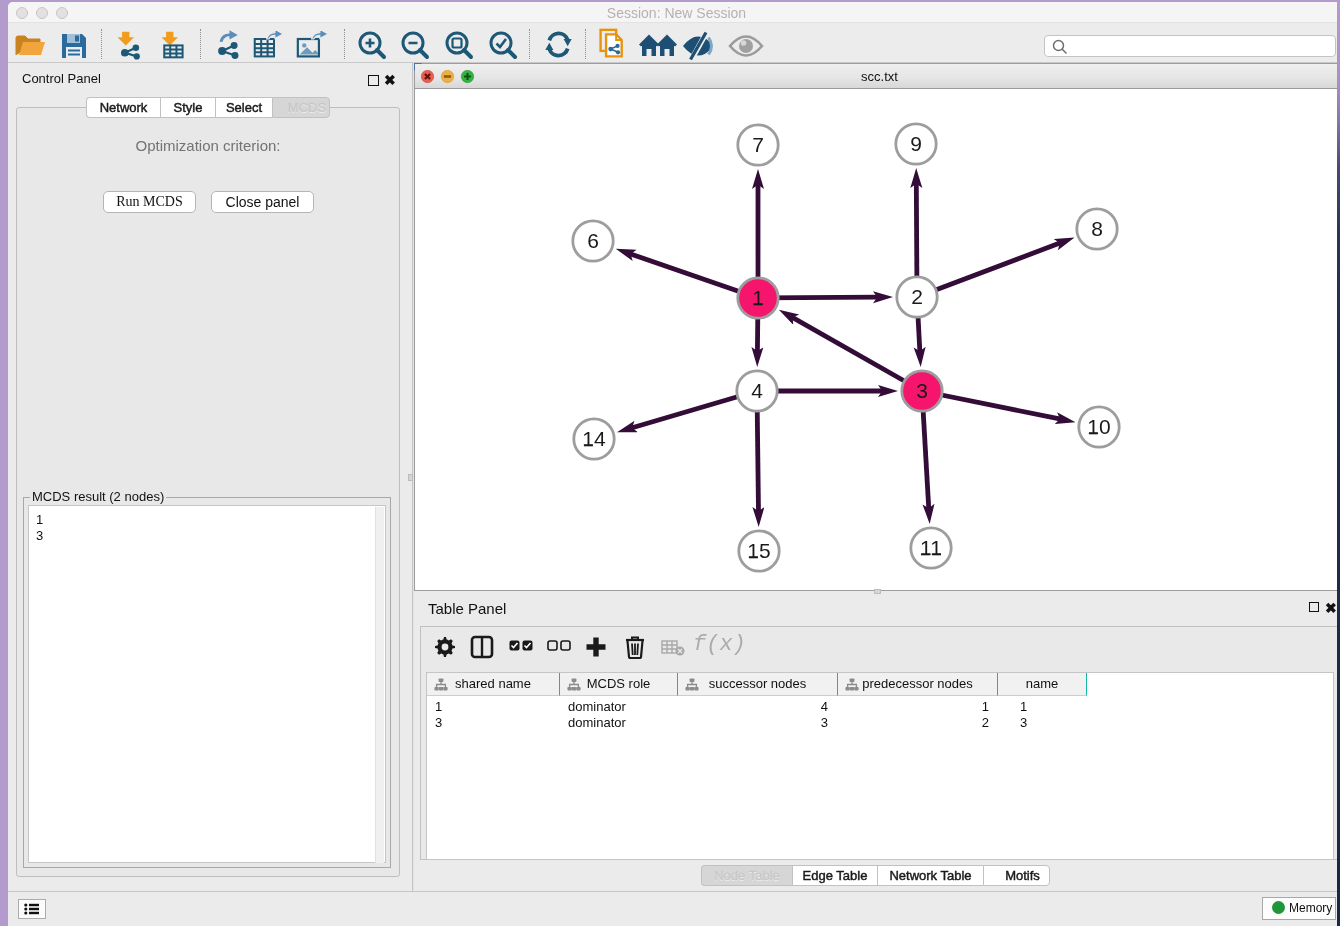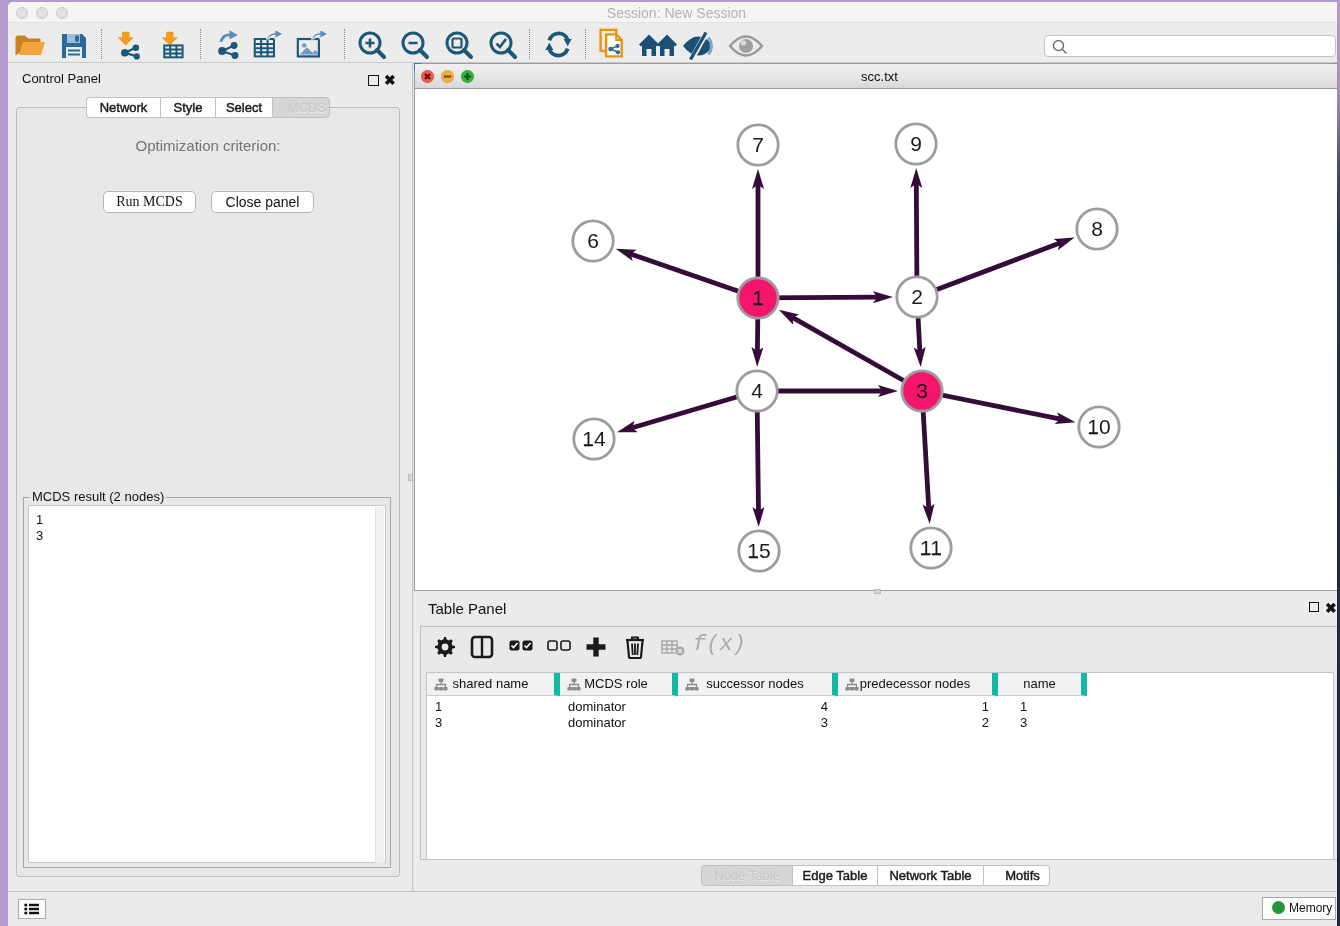--- a/index.html
+++ b/index.html
@@ -56,21 +56,21 @@
   #ftext { position:absolute; top:5px; width:100%; text-align:center; font-size:13px; color:#111; }
   #canvas { position:absolute; left:0; top:26px; width:929px; height:500px; background:#fff; }
   
   #tp-title { position:absolute; left:420px; top:598px; font-size:15px; color:#111; }
   #tp-float { position:absolute; left:1301px; top:600px; width:10px; height:10px; border:1.5px solid #111; }
   #tp-close { position:absolute; left:1317px; top:598px; font-size:14px; font-weight:bold; color:#111; }
   #tp-body { position:absolute; left:412px; top:624px; width:920px; height:234px;
              background:#eae9e9; border:1px solid #c2c1c1; }
   #tp-table { position:absolute; left:5px; top:45px; width:908px; height:188px; background:#fff;
               border:1px solid #c6c5c5; }
-  .hdr { position:absolute; top:0; height:23px; background:#f2f1f1; border-right:6px solid #14b8a6;
+  .hdr { position:absolute; top:0; height:23px; background:#f2f1f1; border-right:1px solid #14b8a6;
          border-bottom:1px solid #cfcece; font-size:13px; color:#111; }
   .hdr span { display:block; text-align:center; margin-top:3px; }
   .cell { position:absolute; font-size:13px; color:#111; height:16px; }
   
   #btabs { position:absolute; left:693px; top:863px; height:21px; }
   
   #statusbar { position:absolute; left:0; top:889px; width:100%; height:35px; background:#ecebeb; border-top:1px solid #c6c5c5; }
   #listbtn { position:absolute; left:10px; top:897px; width:28px; height:20px; background:#fbfbfb; border:1px solid #adacac; }
   #membtn { position:absolute; left:1254px; top:895px; width:74px; height:23px; background:#fdfdfd; border:1px solid #a9a8a8;
             font-size:12px; color:#111; white-space:nowrap; line-height:21px; }

